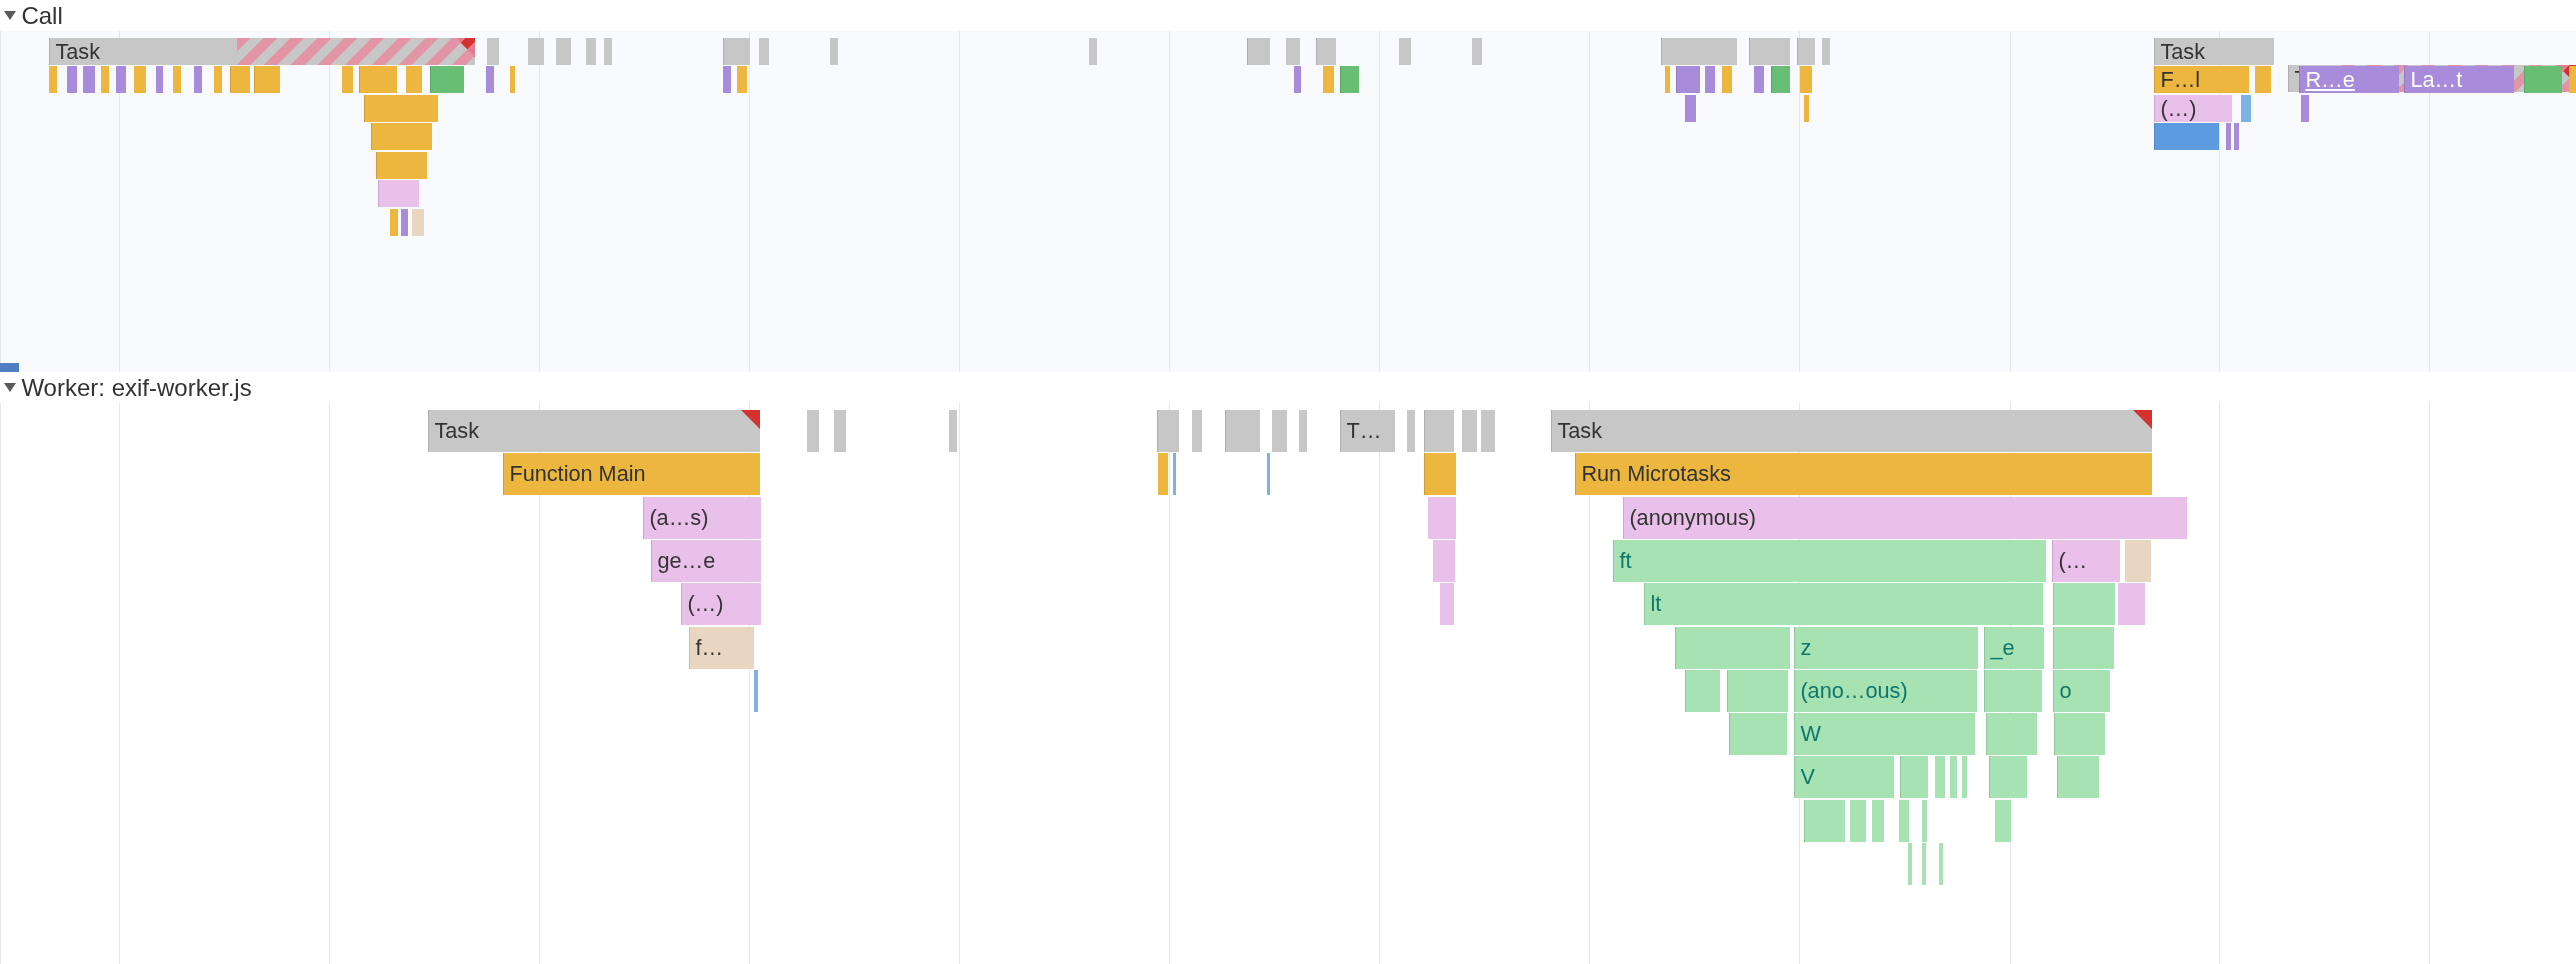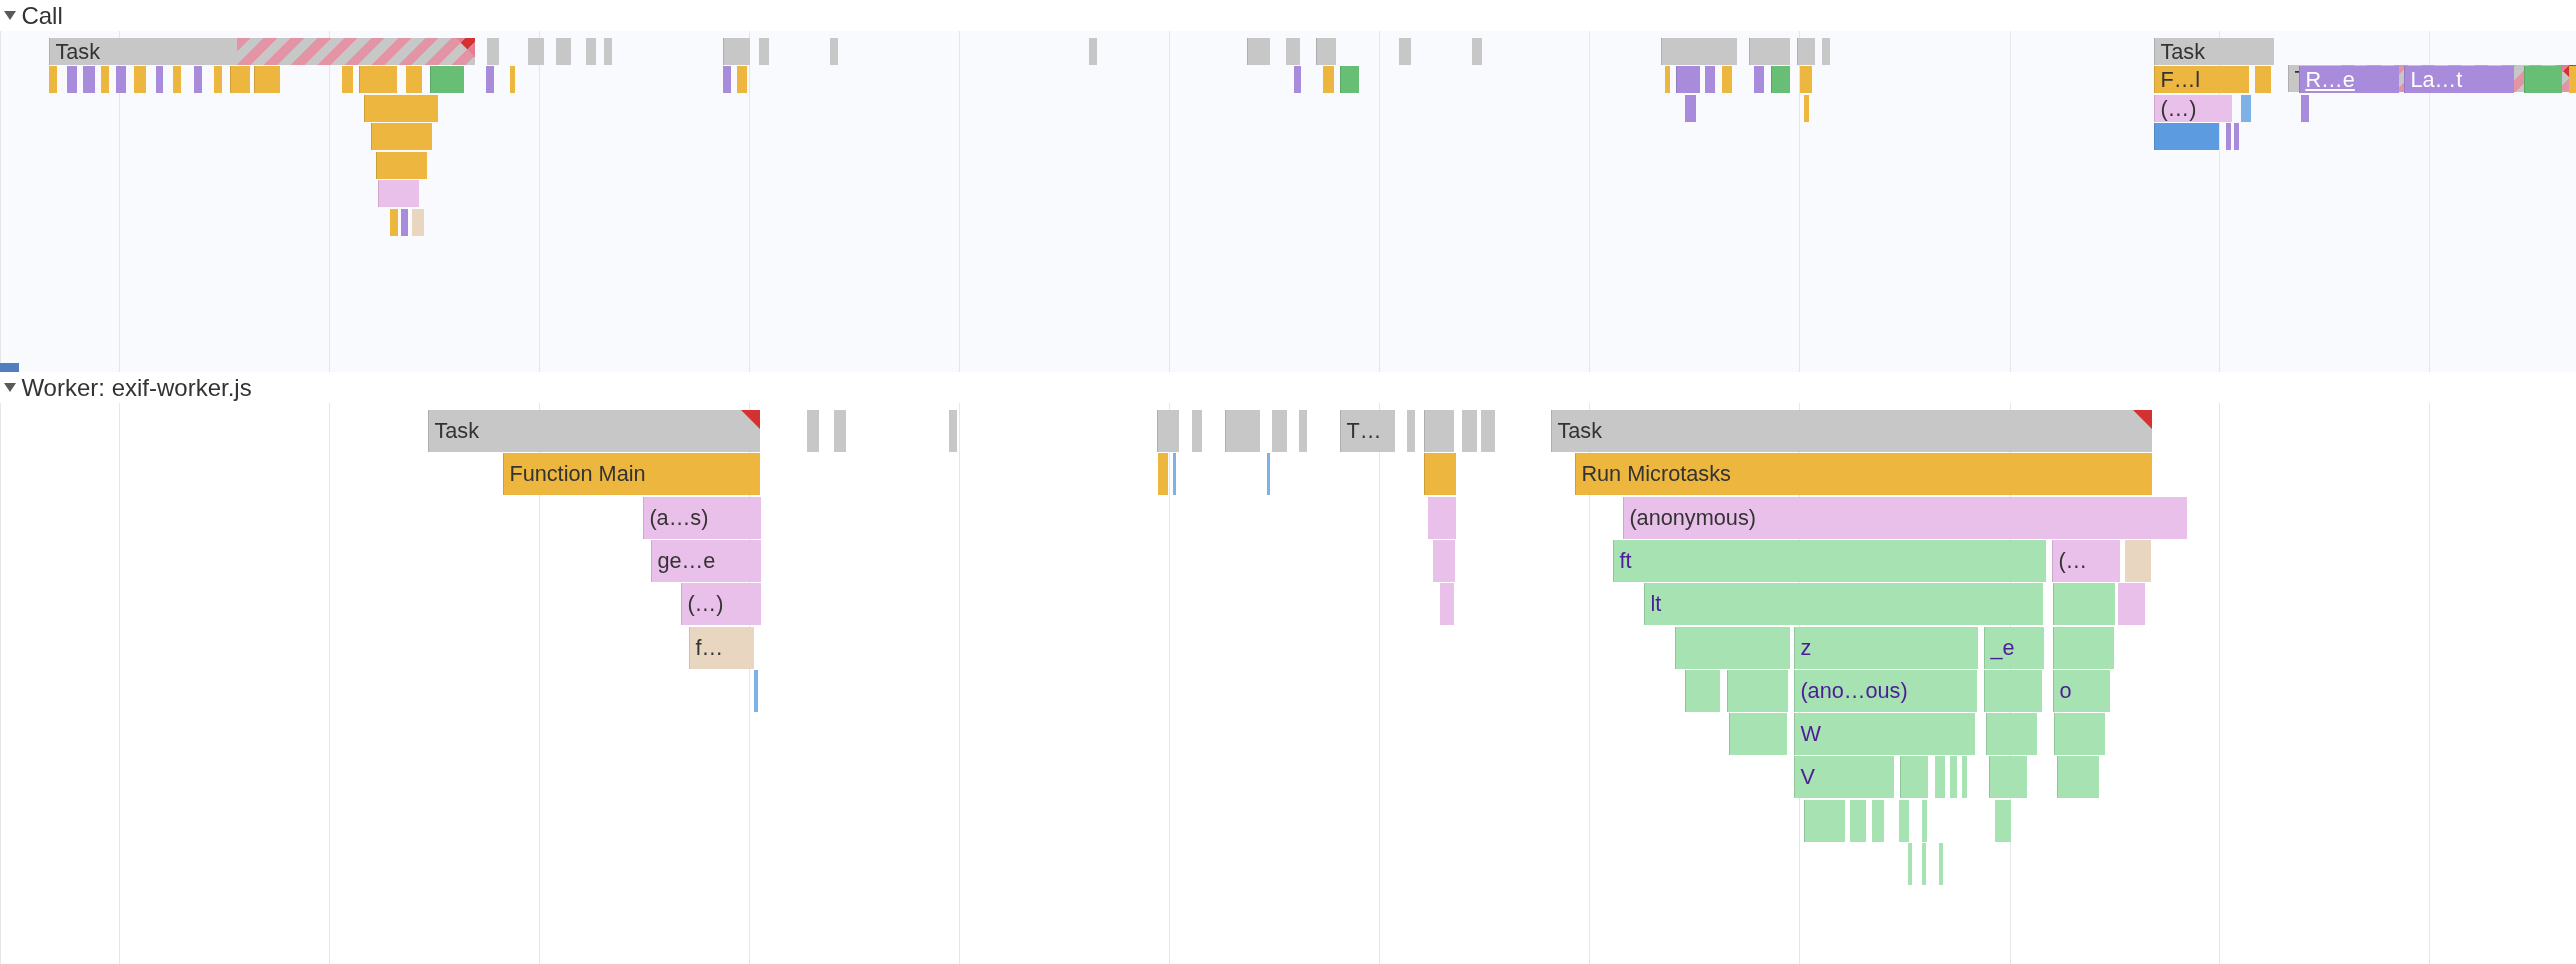--- a/index.html
+++ b/index.html
@@ -48,21 +48,21 @@
     font-size: 21.7px;
     line-height: 28px;
     padding: 0 5.4px;
     border-left: 0.7px solid rgba(0,0,0,0.12);
   }
   .sliver { padding: 0; border-left: none; }
   .gray   { background: #c7c7c7; color: #333; }
   .gold   { background: #ecb63f; color: #333; }
   .pink   { background: #e9c0e9; color: #333; }
   .tan    { background: #e9d6c0; color: #333; }
-  .green  { background: #a6e2b2; color: #4c1d95; }
+  .green  { background: #a6e2b2; color: #0f766e; }
   .dgreen { background: #68be75; }
   .purple { background: #a98bdc; color: #fff; }
   .blue   { background: #7eb2e6; }
   .bluebar{ background: #5c9be0; }
   
   .hatched {
     position: relative;
   }
   .hatched::after {
     content: "";

